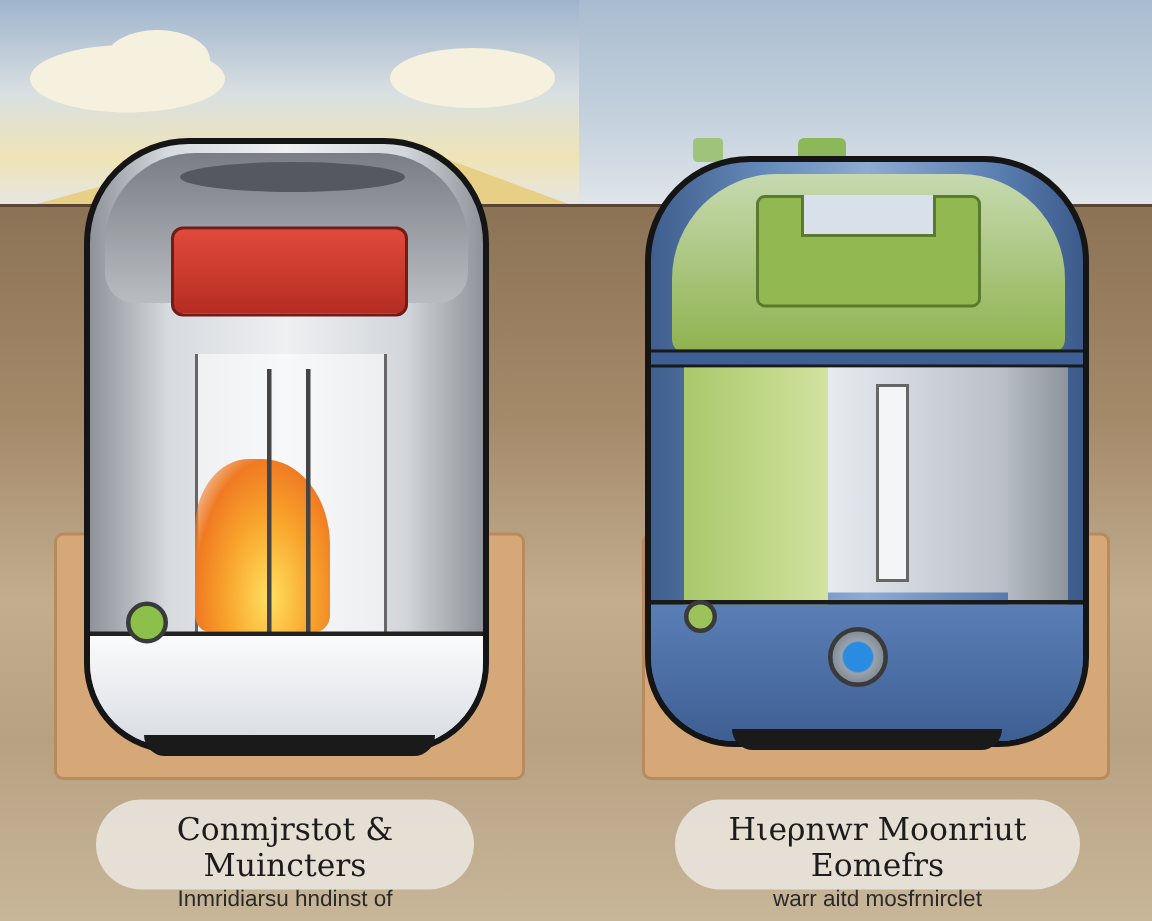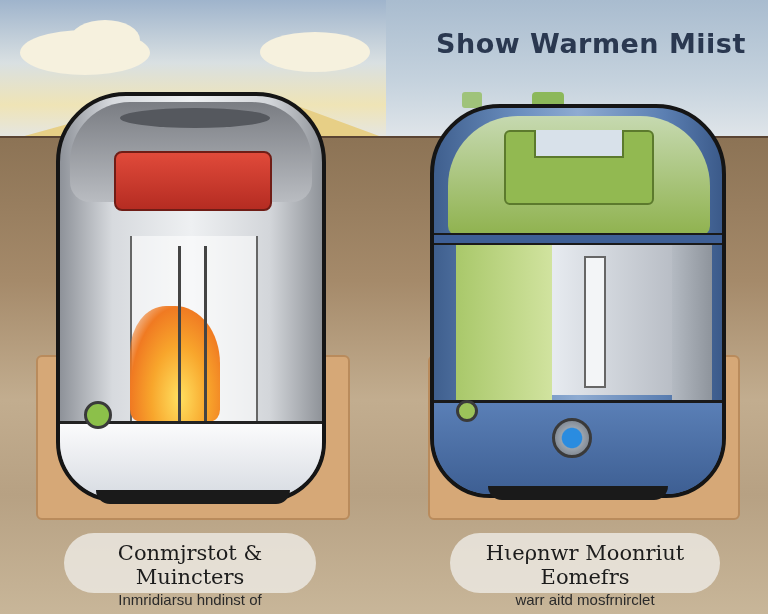--- a/index.html
+++ b/index.html
@@ -44,21 +44,20 @@
 <div class="scene">
   <div class="sky-left"></div>
   <div class="sky-right"></div>
   <div class="cloud" style="left:20px;top:30px;width:130px;height:45px;"></div>
   <div class="cloud" style="left:70px;top:20px;width:70px;height:40px;"></div>
   <div class="cloud" style="left:260px;top:32px;width:110px;height:40px;"></div>
   <div class="hill" style="left:10px;top:105px;width:380px;height:35px;"></div>
   <div class="wall-line"></div>
   <div class="wall"></div>
 
-  <div class="title">Show Warmen Miist</div>
 
   <div class="rug" style="left:36px;top:355px;width:314px;height:165px;"></div>
   <div class="rug" style="left:428px;top:355px;width:312px;height:165px;"></div>
 
   <div>
     <div class="device" style="left:56px;top:92px;width:270px;height:410px;background:linear-gradient(90deg,#8e9299 0%,#d7dade 20%,#eef0f2 50%,#d3d6da 80%,#8f9399 100%);">
 
       <div style="position:absolute;left:10px;top:6px;width:242px;height:100px;background:linear-gradient(#7a7d83,#b9bcc1);border-radius:60px 60px 20px 20px;"></div>
       <div style="position:absolute;left:60px;top:12px;width:150px;height:20px;background:#55585e;border-radius:50%;"></div>
 

